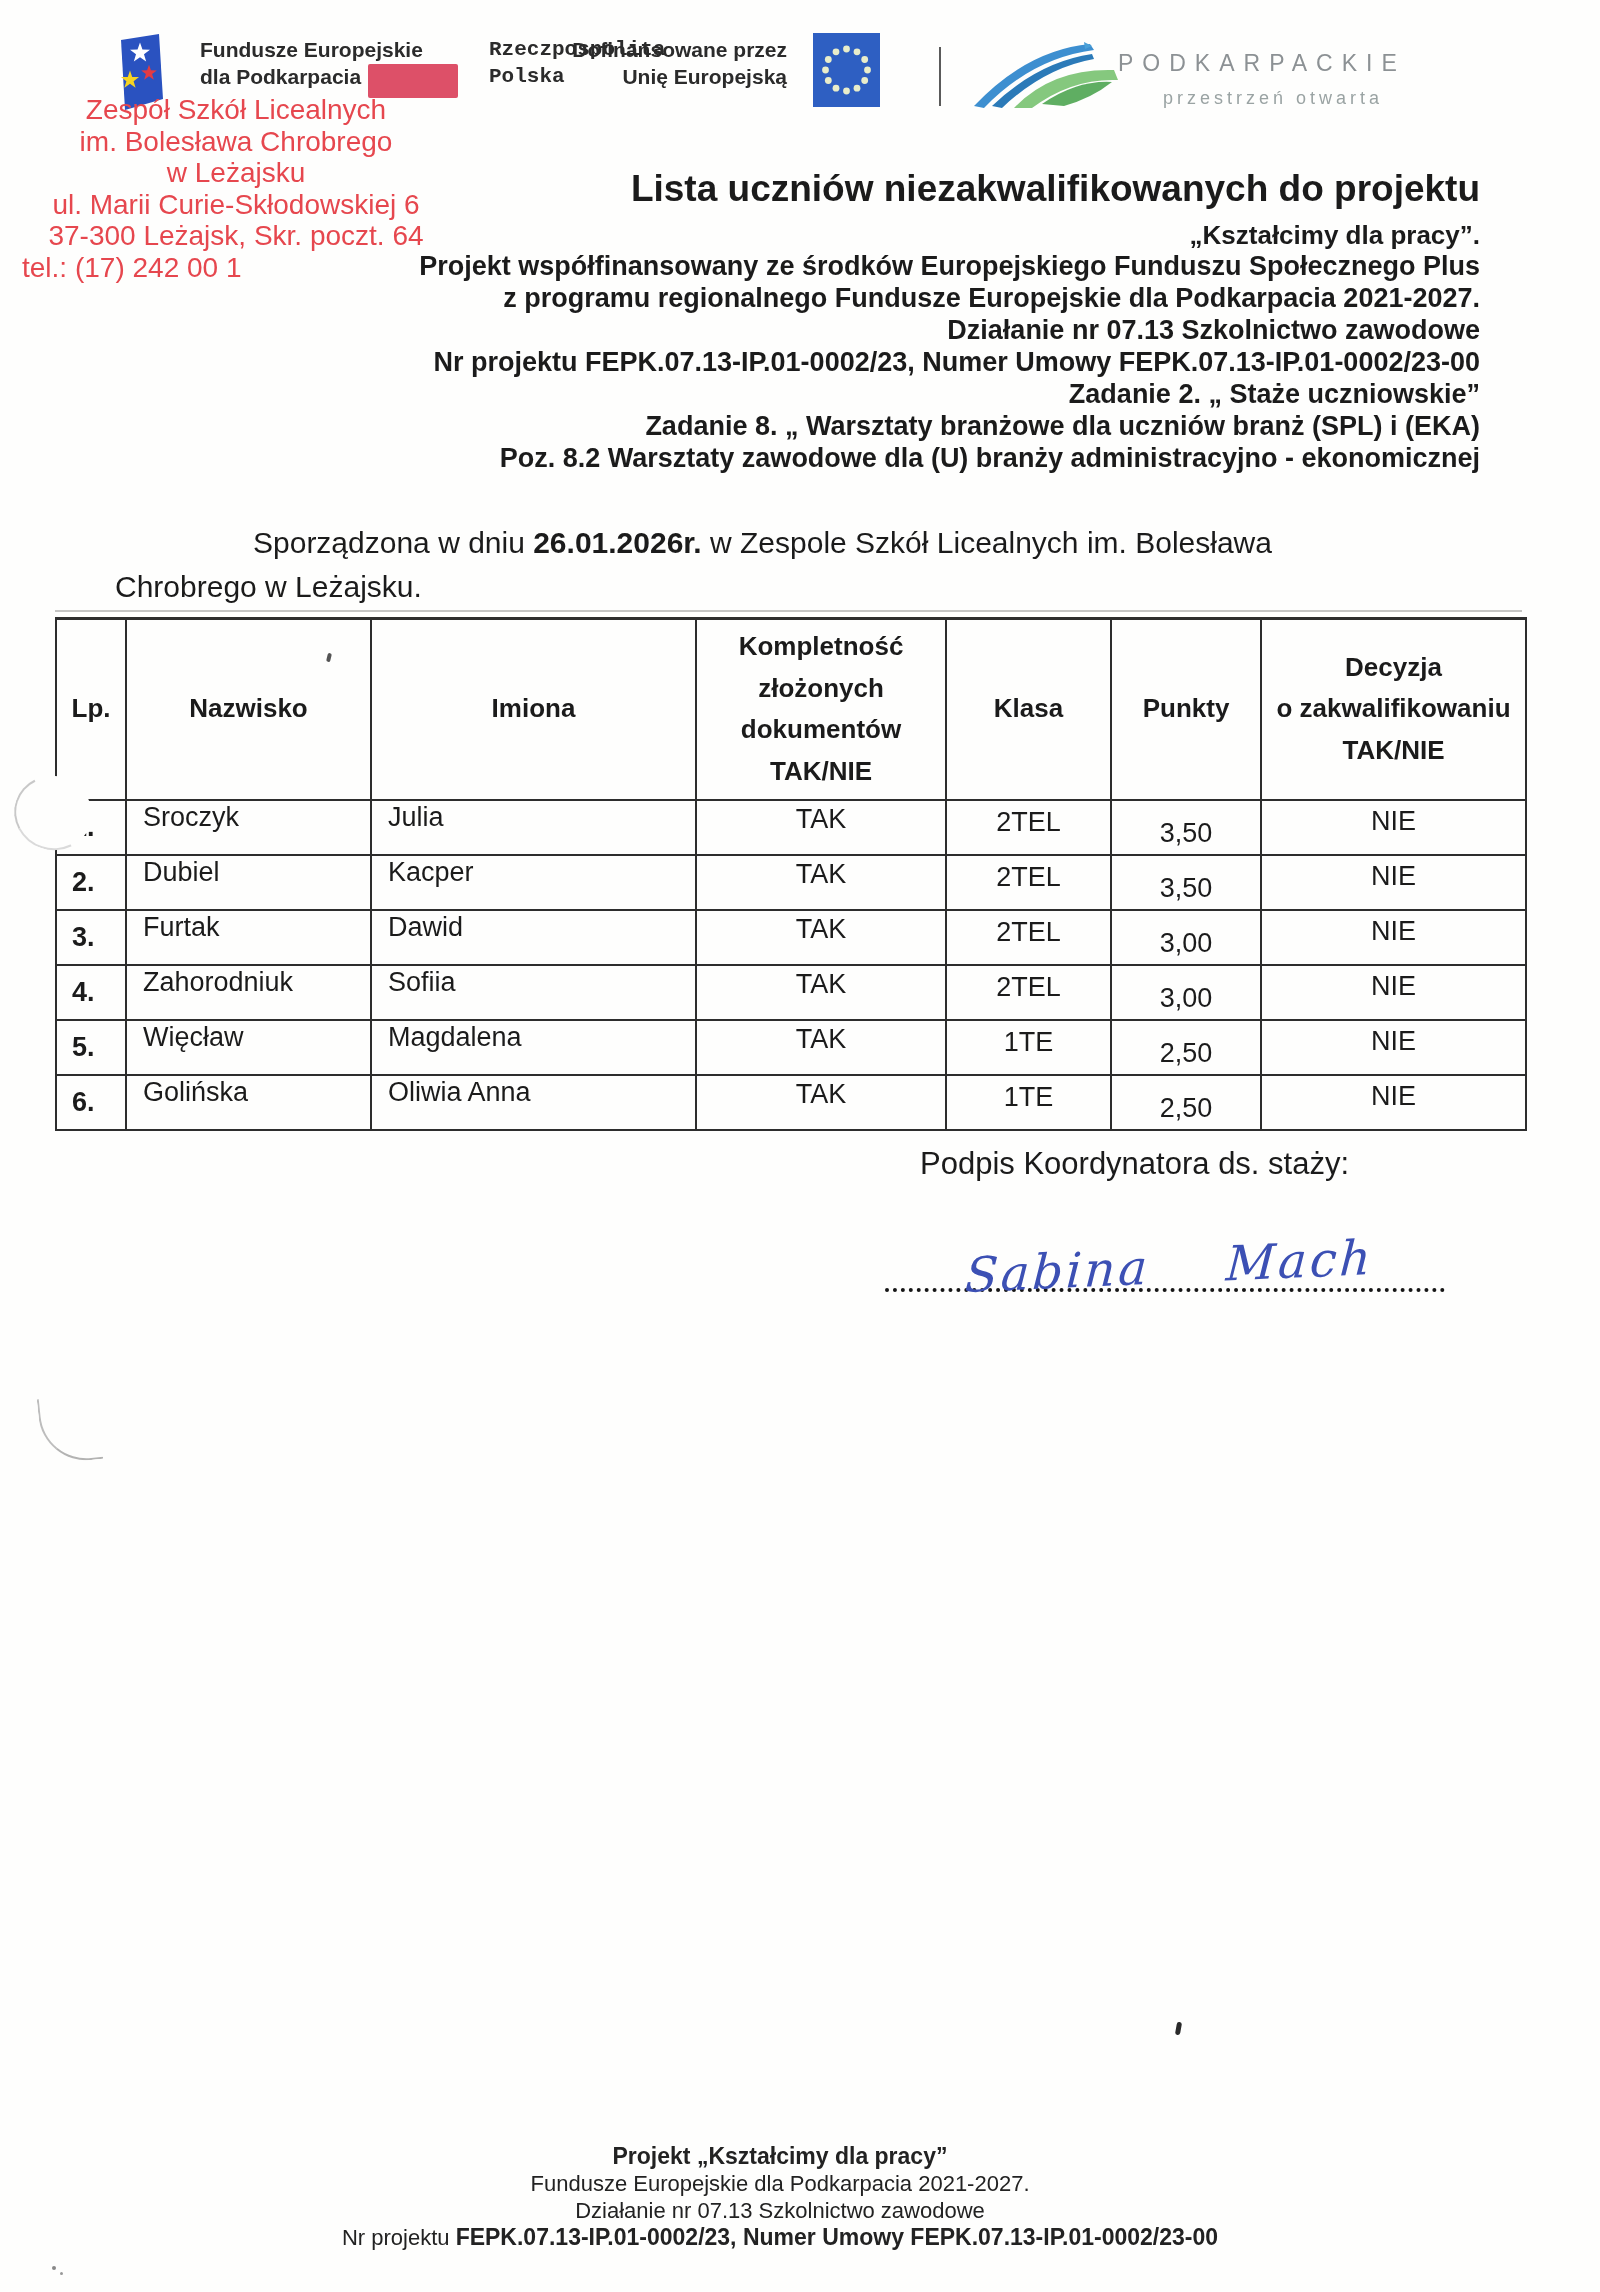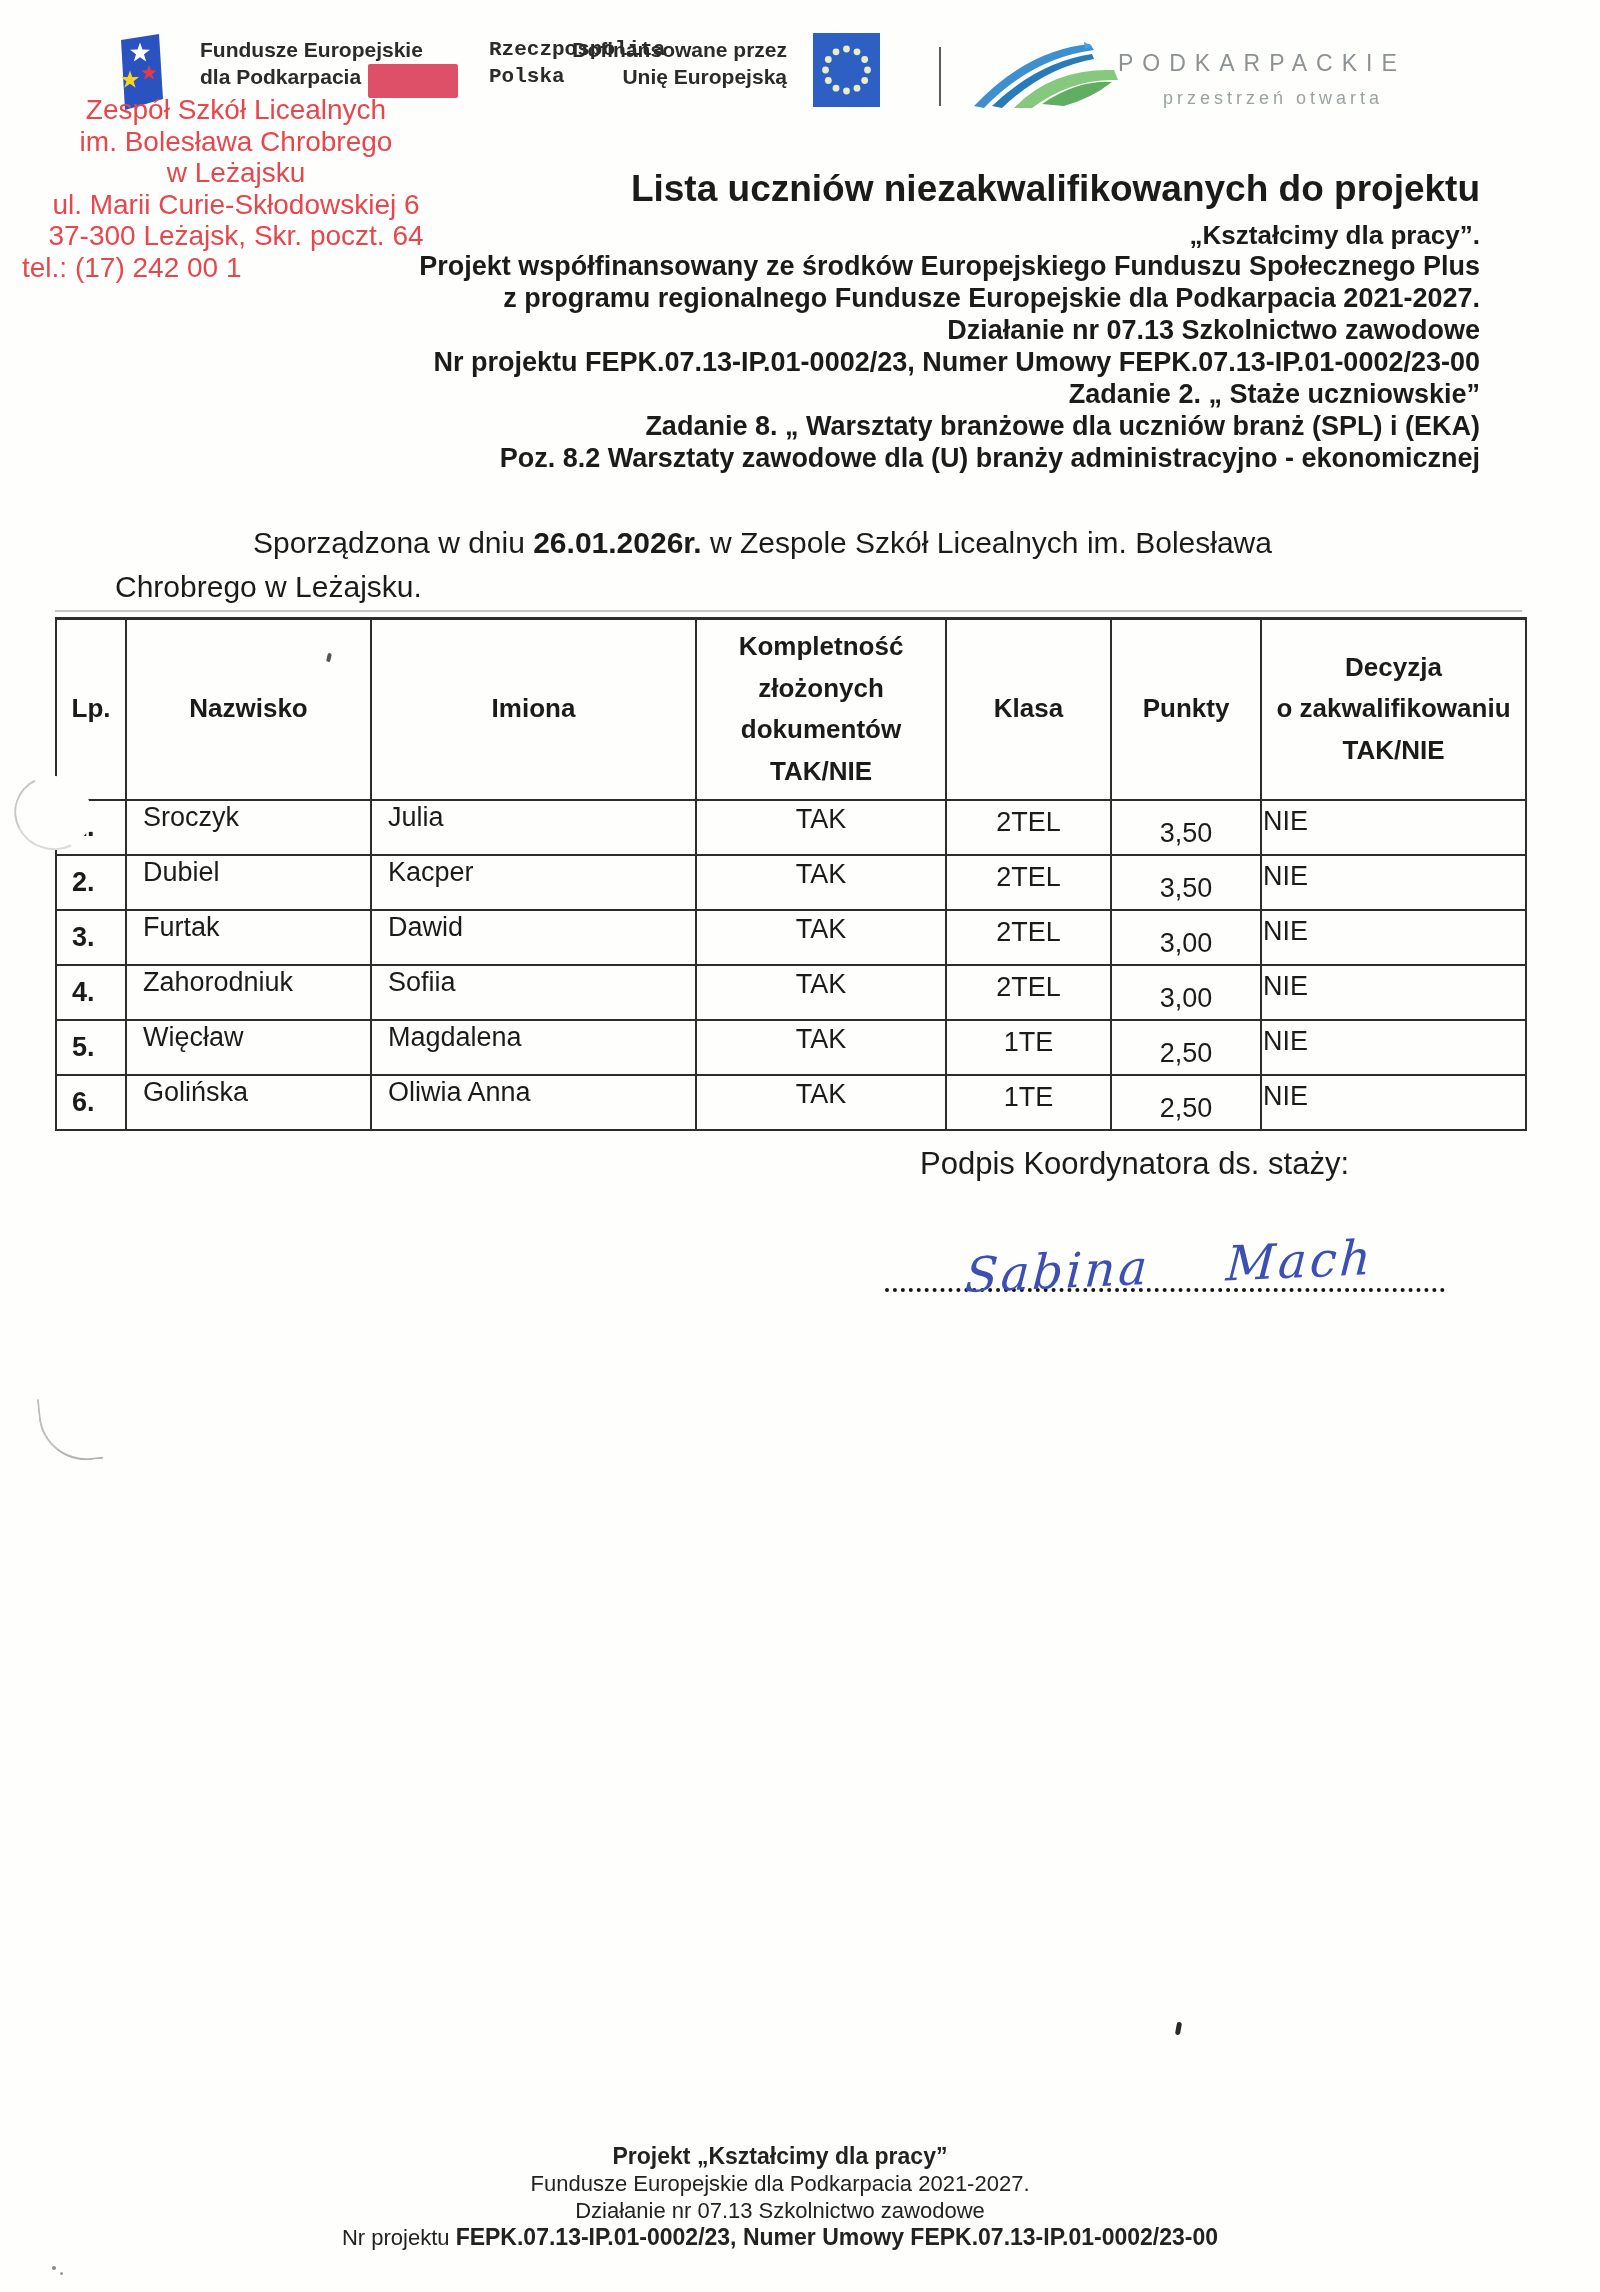--- a/index.html
+++ b/index.html
@@ -34,21 +34,21 @@
   .doc-table thead th{border-top:3px solid #2d2d2d;}
   .doc-table thead tr{height:181px;}
   .doc-table tbody tr{height:50px;}
   .doc-table th{font-weight:bold;font-size:26px;white-space:pre-line;line-height:1.6;text-align:center;vertical-align:middle;}
   .doc-table td{font-size:27px;}
   .c-lp{font-weight:bold;padding-left:15px;vertical-align:middle;text-align:left;}
   .c-naz,.c-imi{padding-left:16px;vertical-align:bottom;padding-bottom:21px;text-align:left;}
   .c-kom{text-align:center;vertical-align:top;padding-top:3px;font-size:26px;}
   .c-kla{text-align:center;vertical-align:bottom;padding-bottom:16px;font-size:26px;}
   .c-pun{text-align:center;vertical-align:bottom;padding-bottom:5px;font-size:26px;}
-  .c-dec{vertical-align:top;padding-top:5px;font-size:26px;margin-top:34px;}
+  .c-dec{text-align:center;vertical-align:top;padding-top:5px;font-size:26px;margin-top:34px;}
 
   
   .sig-label{left:920px;top:1146px;font-size:31px;}
   .sig-dots{left:885px;top:1288px;width:560px;height:0;border-bottom:4px dotted #161616;z-index:1;}
   .sig-hand{left:965px;top:1238px;font-family:"DejaVu Serif","Liberation Serif",serif;font-style:italic;font-size:48px;color:#3c50b4;word-spacing:58px;letter-spacing:3px;transform:rotate(-2.5deg) skewX(-6deg);z-index:2;}
 
   
   .footer{left:0;top:2143px;width:1560px;text-align:center;line-height:27px;font-size:22px;color:#222;}
   .footer .fb{font-weight:bold;font-size:23px;}
   .footer .nrv{font-weight:bold;font-size:23px;}

